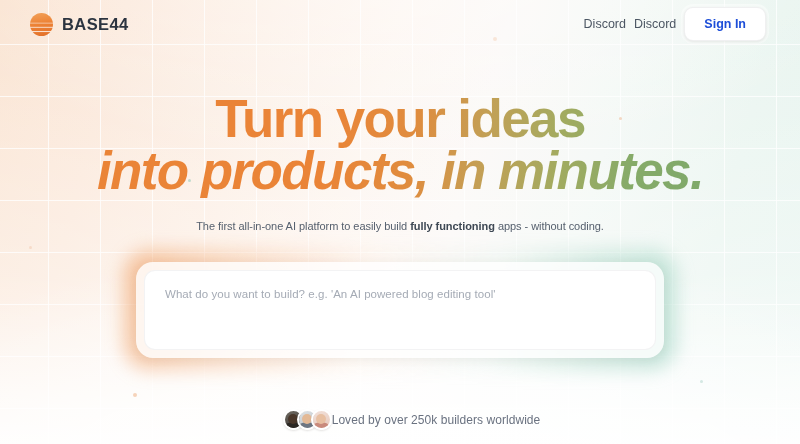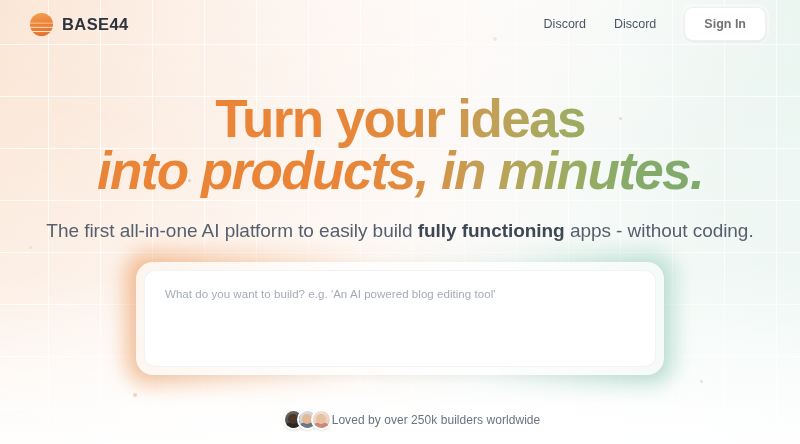--- a/index.html
+++ b/index.html
@@ -67,27 +67,27 @@
                                rgba(255,255,255,0) 58%, rgba(255,255,255,0.75) 62%, rgba(255,255,255,0) 67%,
                                rgba(255,255,255,0) 76%, rgba(255,255,255,0.85) 80%, rgba(255,255,255,0) 85%),
       linear-gradient(170deg, #f2a25a 0%, #ed8336 45%, #e2712a 100%);
     flex:0 0 auto;
   }
   .brand-name {
     font-size:16.5px; font-weight:bold;
     letter-spacing:0.4px; color:#2c3440;
   }
 
-  .nav { margin-left:auto; display:flex; align-items:center; gap:28px; }
+  .nav { margin-left:auto; display:flex; align-items:center; gap:8px; }
   .nav-link {
     font-size:12.5px; color:#4c5663;
     text-decoration:none; cursor:pointer; white-space:nowrap;
   }
   .signin-btn {
-    font-size:12.5px; font-weight:bold; color:#737373;
+    font-size:12.5px; font-weight:bold; color:#1d4ed8;
     background:#ffffff;
     border:1px solid rgba(40,48,60,0.07);
     border-radius:9px;
     padding:9px 19px;
     cursor:pointer;
     box-shadow:0 1px 3px rgba(60,50,40,0.10), 0 0 0 3px rgba(255,255,255,0.45);
     white-space:nowrap;
   }
 
   
@@ -110,32 +110,32 @@
     background-clip:text;
     color:transparent;
     -webkit-text-fill-color:transparent;
     white-space:nowrap;
   }
   .headline .l1 { display:block; }
   .headline .l2 { display:block;font-style:italic; }
 
   .subtitle {
     margin-top:22px;
-    font-size:19px;
+    font-size:11px;
     color:#56606e;
     letter-spacing:-0.05px;
     white-space:nowrap;
   }
   .subtitle b { font-weight:bold; color:#3e4854; }
 
   
   .prompt-wrap {
     position:absolute;
     left:136px; top:262px;
-    width:528px; height:113px;
+    width:528px; height:96px;
     z-index:5;
   }
   .prompt-glow {
     position:absolute; inset:-12px;
     border-radius:26px;
     background:linear-gradient(100deg,
        rgba(236,133,57,0.46) 0%,
        rgba(241,163,105,0.30) 22%,
        rgba(250,222,200,0.16) 44%,
        rgba(214,236,226,0.24) 66%,

